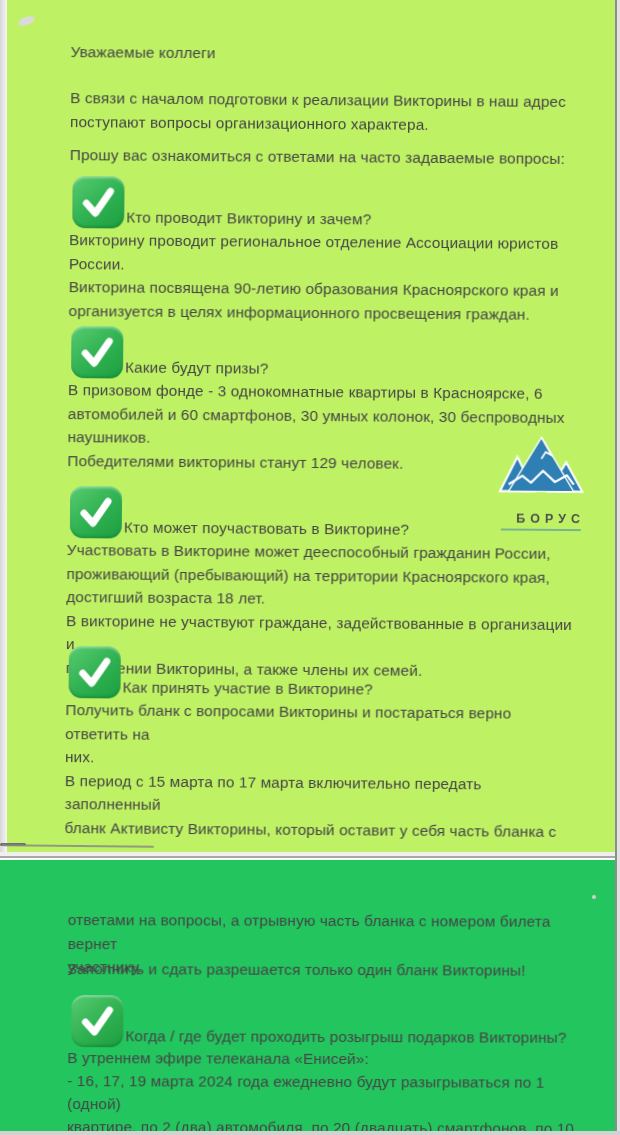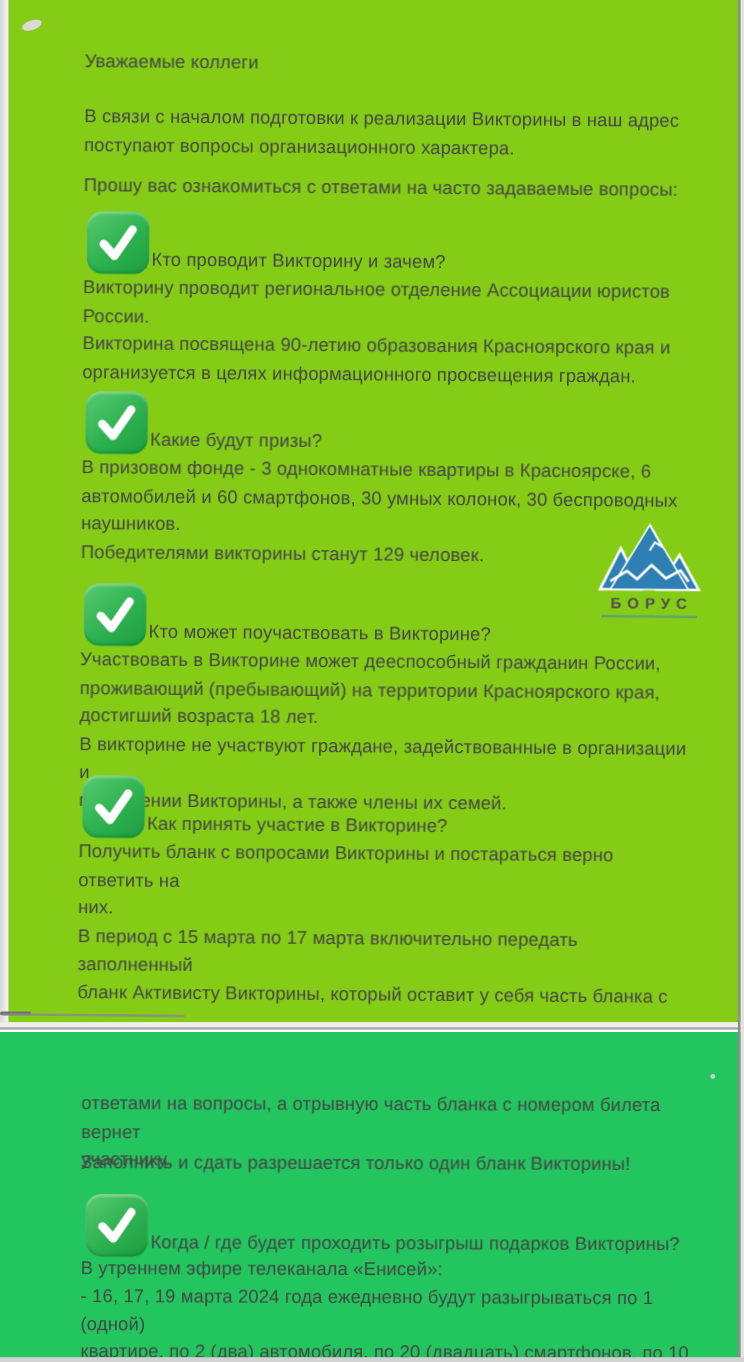--- a/index.html
+++ b/index.html
@@ -1,36 +1,36 @@
 <!DOCTYPE html>
 <html style="--green: #2eb150; --blue: #2d7fb4; --ink: #454545;"><head>
 <meta charset="utf-8">
 <style>
   html,body{margin:0;padding:0;background:#ffffff;}
   .canvas{position:relative;width:620px;height:1135px;overflow:hidden;
           font-family:"Liberation Sans",sans-serif;color:#454545;background:#fdfdfd;}
-  .page{position:absolute;left:0;width:620px;background:#84cc16;}
+  .page{position:absolute;left:0;width:620px;background:#bef264;}
   #page1{top:0;height:852px;}
   #page2{top:860px;height:275px;background:#22c55e;}
   .content{position:absolute;left:0;top:0;width:620px;height:100%;
            filter:blur(0.25px);}
   .tilt1{transform:rotate(0.45deg);transform-origin:60px 0;}
   .tilt2{transform:rotate(0.2deg);transform-origin:60px 0;}
   .txt{position:absolute;left:71px;width:508px;font-size:15.4px;line-height:23.5px;
        white-space:pre-line;letter-spacing:0.1px;}
   .q{left:128px;width:452px;}
   .check{position:absolute;left:74px;width:52px;height:52px;border-radius:13px;
          background:linear-gradient(140deg,#58cb71 0%,#2eb150 55%,#1d9e41 100%);
          box-shadow:inset 0 -2px 3px rgba(0,80,25,.28), inset 0 2px 2px rgba(255,255,255,.35);}
   .check svg{position:absolute;left:0;top:0;width:52px;height:52px;}
   
   .logo{position:absolute;left:501px;top:431px;width:88px;text-align:center;}
   .logo svg{width:86px;height:60px;display:block;margin:0 auto;}
   .logo-text{font-size:12.5px;font-weight:bold;letter-spacing:5px;color:#4e4e4e;
-             margin-top:1px;padding-left:4px;}
+             margin-top:17px;padding-left:4px;text-align:right;}
   .logo-line{height:2px;background:#3c84b5;opacity:.55;margin:3px 4px 0 4px;}
   
   .edge-left1{position:absolute;left:0;top:0;width:7px;height:852px;
               background:linear-gradient(to right,#d7d7d7,#f6f6f6);}
   .edge-right{position:absolute;left:615px;top:0;width:2px;height:1135px;background:#8d8d8d;}
   .edge-right2{position:absolute;left:617px;top:0;width:3px;height:1135px;background:#e3e3e3;}
   .smudge{position:absolute;left:2px;top:845px;width:152px;height:2px;background:#8a8a8a;
           transform:rotate(0.5deg);border-radius:2px;opacity:.85;}
   .smudge-tick{position:absolute;left:0;top:843px;width:26px;height:3px;background:#6e6e6e;border-radius:2px;}
   .separator{position:absolute;left:0;top:856px;width:620px;height:2px;background:#a8a8a8;}

